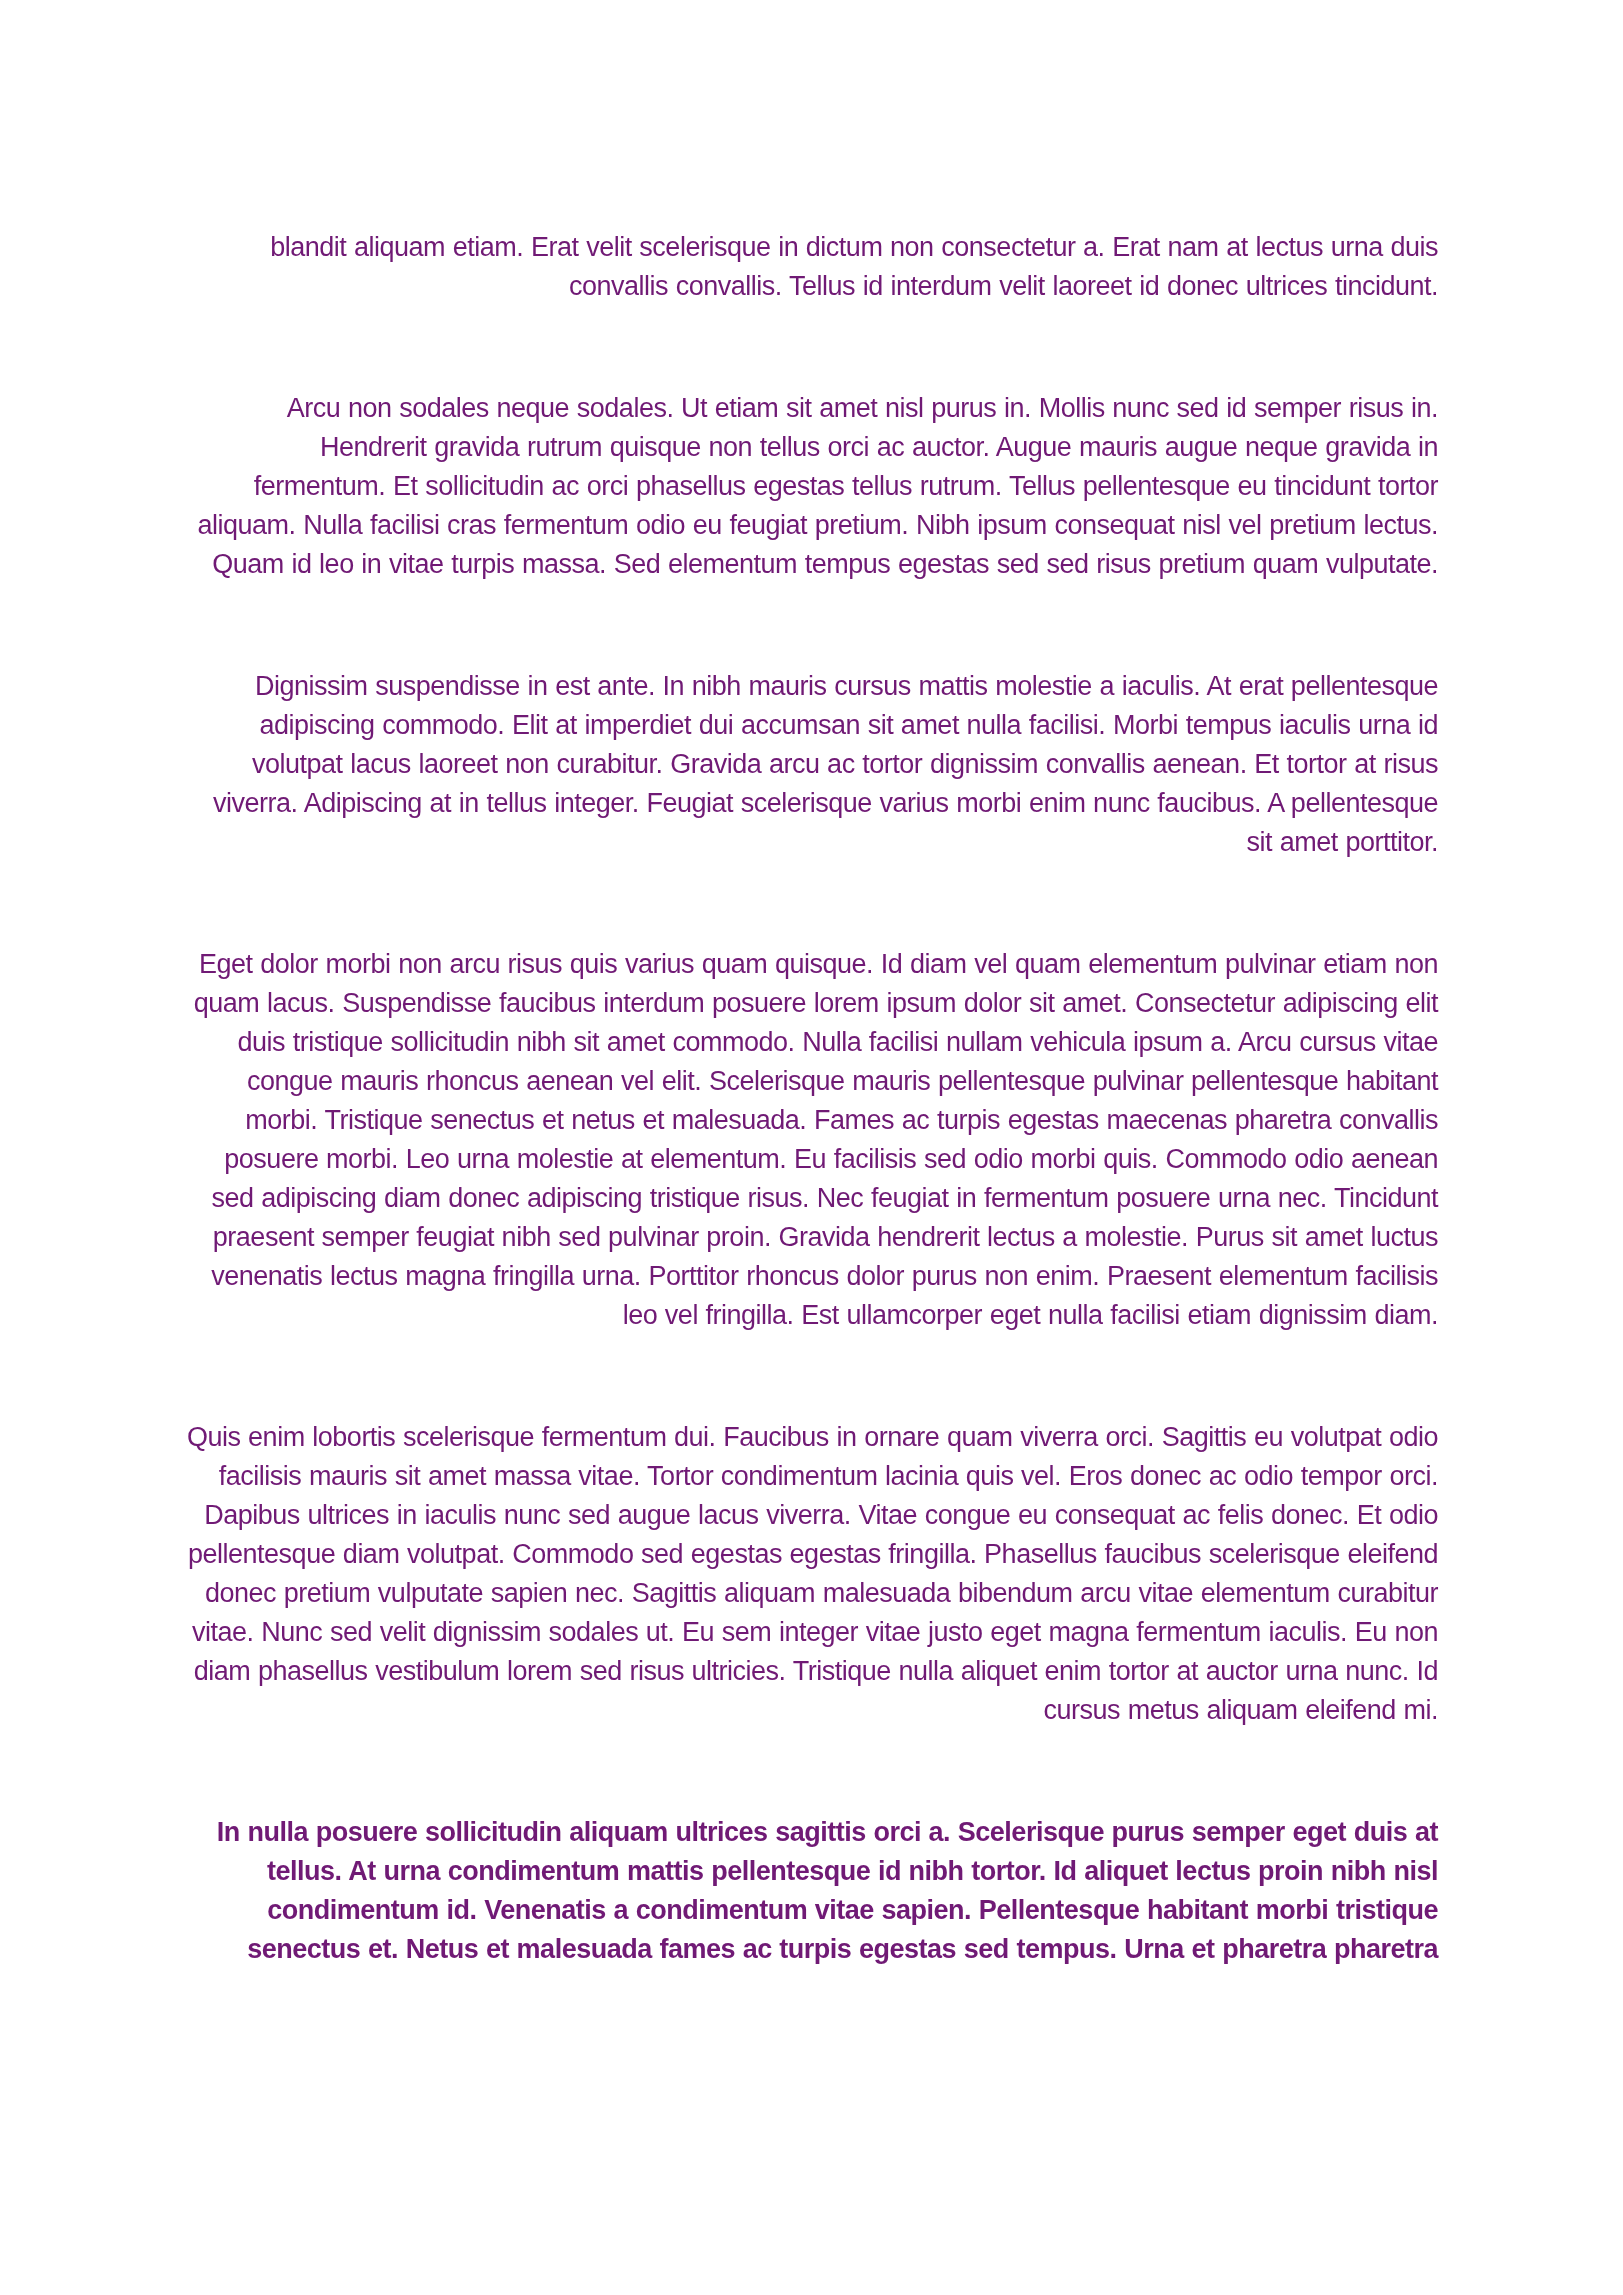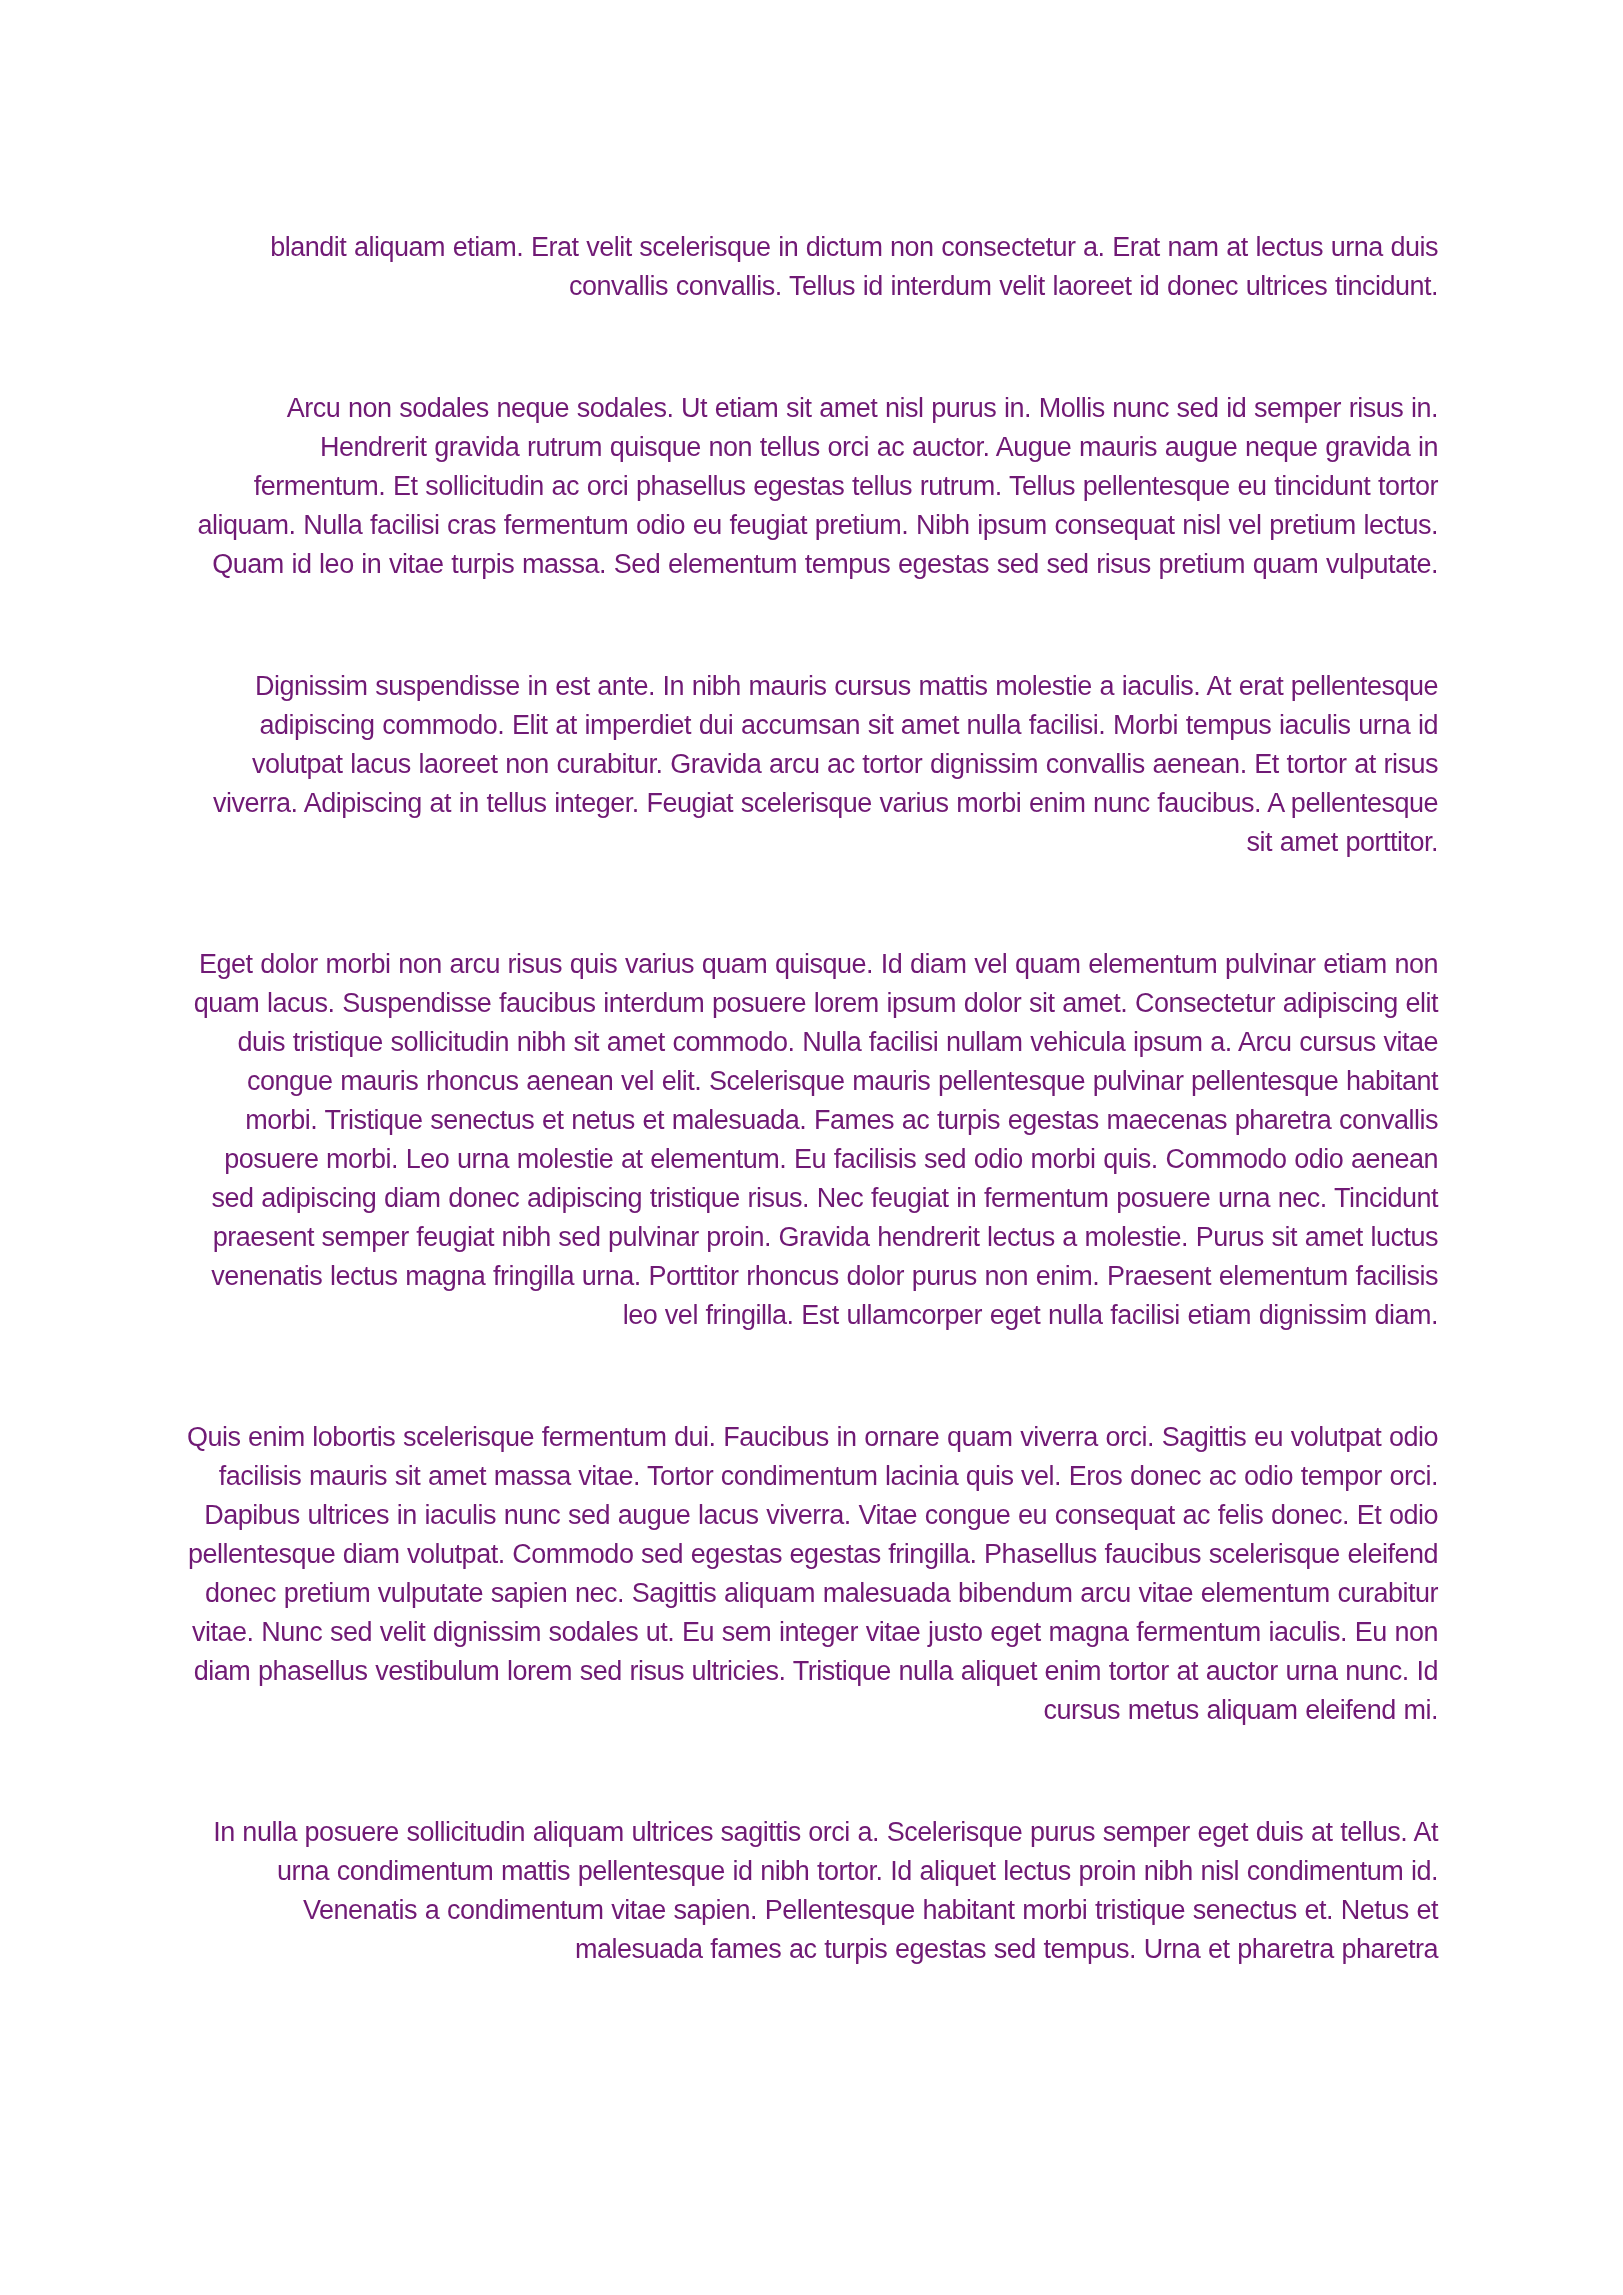--- a/index.html
+++ b/index.html
@@ -22,20 +22,21 @@
     letter-spacing: -0.5px;
     text-align: right;
     margin-top: 32px;
   }
   .para {
     margin: 0 0 83px 0;
     word-spacing: 0.7px;
   }
   .para:last-child {
     margin-bottom: 0;
+    font-weight: bold;
   }
 </style>
 </head>
 <body>
 
 <div class="page">
   <p class="para">blandit aliquam etiam. Erat velit scelerisque in dictum non consectetur a. Erat nam at lectus urna duis convallis convallis. Tellus id interdum velit laoreet id donec ultrices tincidunt.</p>
   <p class="para">Arcu non sodales neque sodales. Ut etiam sit amet nisl purus in. Mollis nunc sed id semper risus in. Hendrerit gravida rutrum quisque non tellus orci ac auctor. Augue mauris augue neque gravida in fermentum. Et sollicitudin ac orci phasellus egestas tellus rutrum. Tellus pellentesque eu tincidunt tortor aliquam. Nulla facilisi cras fermentum odio eu feugiat pretium. Nibh ipsum consequat nisl vel pretium lectus. Quam id leo in vitae turpis massa. Sed elementum tempus egestas sed sed risus pretium quam vulputate.</p>
   <p class="para">Dignissim suspendisse in est ante. In nibh mauris cursus mattis molestie a iaculis. At erat pellentesque adipiscing commodo. Elit at imperdiet dui accumsan sit amet nulla facilisi. Morbi tempus iaculis urna id volutpat lacus laoreet non curabitur. Gravida arcu ac tortor dignissim convallis aenean. Et tortor at risus viverra. Adipiscing at in tellus integer. Feugiat scelerisque varius morbi enim nunc faucibus. A pellentesque sit amet porttitor.</p>
   <p class="para">Eget dolor morbi non arcu risus quis varius quam quisque. Id diam vel quam elementum pulvinar etiam non quam lacus. Suspendisse faucibus interdum posuere lorem ipsum dolor sit amet. Consectetur adipiscing elit duis tristique sollicitudin nibh sit amet commodo. Nulla facilisi nullam vehicula ipsum a. Arcu cursus vitae congue mauris rhoncus aenean vel elit. Scelerisque mauris pellentesque pulvinar pellentesque habitant morbi. Tristique senectus et netus et malesuada. Fames ac turpis egestas maecenas pharetra convallis posuere morbi. Leo urna molestie at elementum. Eu facilisis sed odio morbi quis. Commodo odio aenean sed adipiscing diam donec adipiscing tristique risus. Nec feugiat in fermentum posuere urna nec. Tincidunt praesent semper feugiat nibh sed pulvinar proin. Gravida hendrerit lectus a molestie. Purus sit amet luctus venenatis lectus magna fringilla urna. Porttitor rhoncus dolor purus non enim. Praesent elementum facilisis leo vel fringilla. Est ullamcorper eget nulla facilisi etiam dignissim diam.</p>

